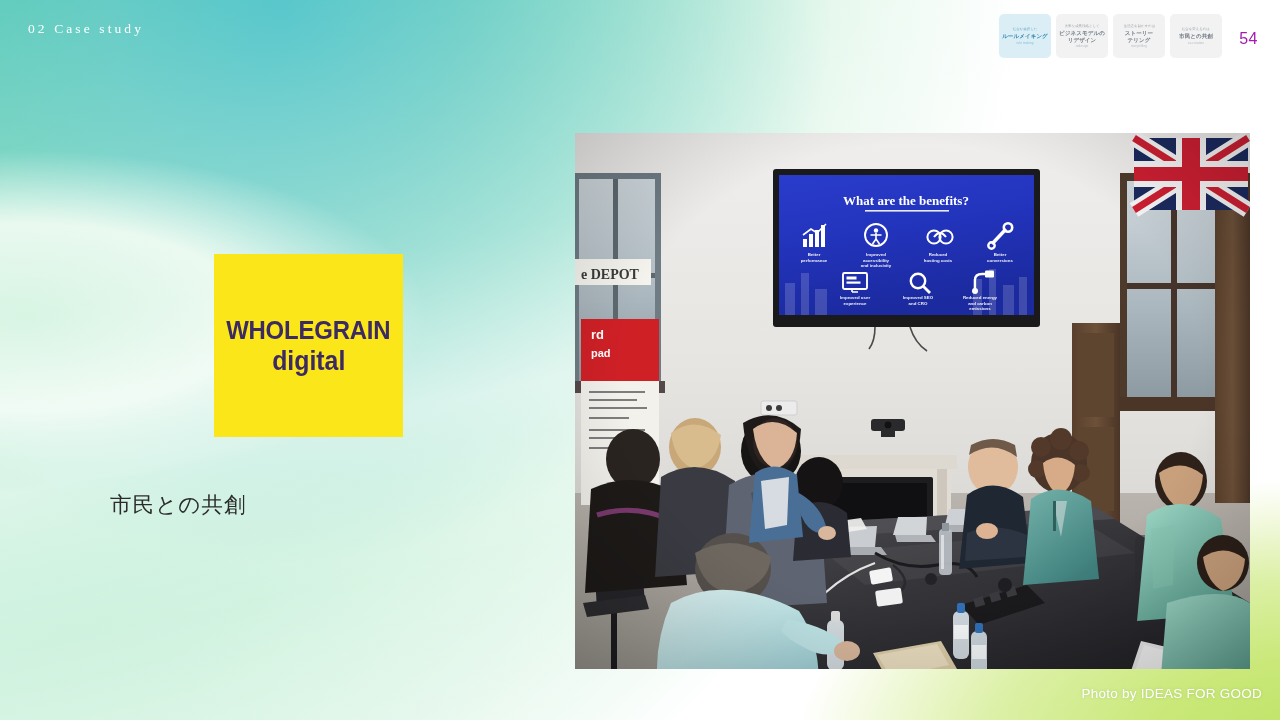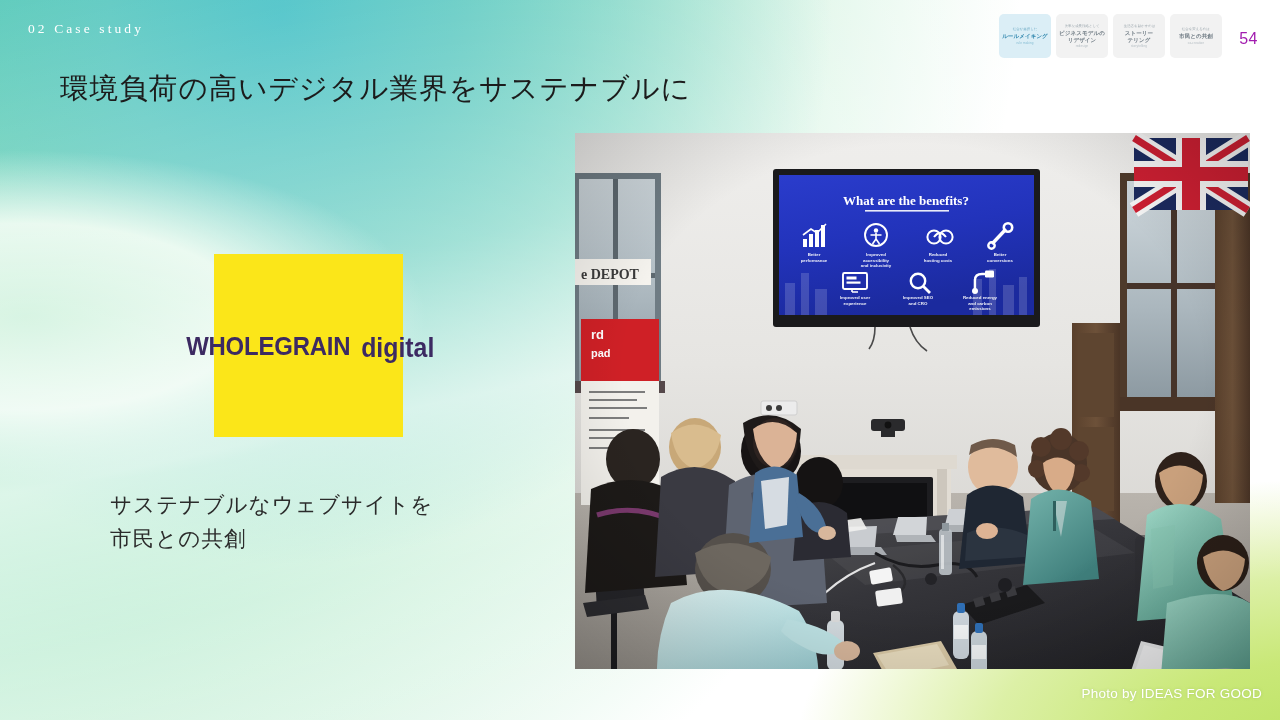--- a/index.html
+++ b/index.html
@@ -139,21 +139,21 @@
 
   
   .logo-card {
     position: absolute;
     left: 214px;
     top: 254px;
     width: 189px;
     height: 183px;
     background: #fbe619;
     display: flex;
-    flex-direction: row;
+    flex-direction: column;
     align-items: center;
     justify-content: center;
   }
   .logo-line1 {
     font-family: "Liberation Sans Narrow", "Liberation Sans", sans-serif;
     font-weight: 700;
     font-size: 26px;
     letter-spacing: -0.2px;
     color: #3c2a62;
     transform: scaleX(0.92);
@@ -241,29 +241,27 @@
     </div>
 
     <div class="badge">
       <div class="badge-top">社会を変えるのは</div>
       <div class="badge-main">市民との共創</div>
       <div class="badge-sub">co-creation</div>
     </div>
 
   </div>
 
-  <h1 class="slide-title">環境負荷の高いデジタル業界をサステナブルに</h1>
 
   <div class="logo-card">
     <div class="logo-line1">WHOLEGRAIN</div>
     <div class="logo-line2">digital</div>
   </div>
 
   <div class="desc">
-    <span class="desc-line">サステナブルなウェブサイトを</span>
     <span class="desc-line">市民との共創</span>
   </div>
 
   <div class="photo-frame">
     <svg class="photo-inner" viewBox="0 0 675 536" preserveAspectRatio="none">
       <defs>
         <linearGradient id="wallG" x1="0" y1="0" x2="0" y2="1">
           <stop offset="0" stop-color="#efeeec"></stop>
           <stop offset="0.55" stop-color="#e6e5e2"></stop>
           <stop offset="1" stop-color="#d8d6d2"></stop>

